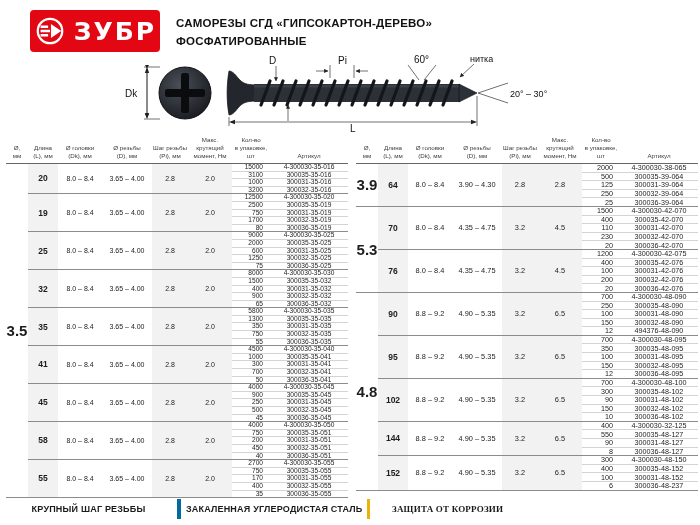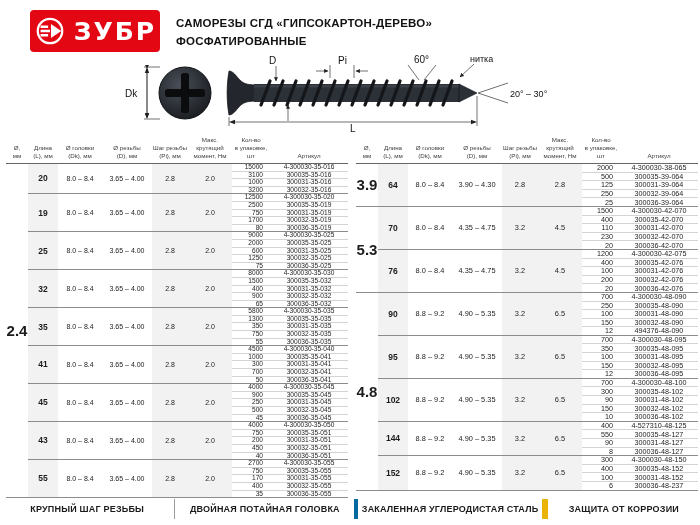--- a/index.html
+++ b/index.html
@@ -41,21 +41,21 @@
   td.qty,td.art{border-bottom:1px solid #d4d4d4;}
   td.qty.last,td.art.last{border-bottom:none;}
   tr.group-start td{border-top:1px solid #8c8c8c;}
   
   .footer{position:absolute;left:0;top:499px;width:700px;display:flex;align-items:center;}
   .footer-item{display:flex;align-items:center;justify-content:center;height:20px;
                font-weight:bold;font-size:9px;color:#1a1a1a;letter-spacing:.2px;text-align:center;}
   .footer-item.fi1{width:25.3%;}
   .footer-item.fi2{width:26%;border-left:1px solid #9a9a9a;}
   .footer-item.fi3{width:26.6%;border-left:4px solid #0369a1;}
-  .footer-item.fi4{width:22.1%;border-left:6px solid #eab308;}
+  .footer-item.fi4{width:22.1%;border-left:3px solid #eab308;font-family:Liberation Serif, serif;}
 </style>
 </head>
 <body>
 
 <div class="logo">
   <svg width="32" height="32" viewBox="0 0 34 34">
     <circle cx="17" cy="17" r="13" fill="none" stroke="#fff" stroke-width="2.4"></circle>
     <path d="M7 12.5 h8 M7 17 h10 M7 21.5 h8" stroke="#fff" stroke-width="2.6" fill="none"></path>
     <path d="M18 9.5 L29 17 L18 24.5 Z" fill="#fff"></path>
   </svg>
@@ -184,21 +184,21 @@
           <div>Кол-во</div>
           <div>в упаковке, шт</div>
         </th>
         <th>
           <div>Артикул</div>
         </th>
       </tr>
     </thead>
     <tbody>
       <tr>
-        <td class="dia" rowspan="44">2.4</td>
+        <td class="dia" rowspan="44">3.5</td>
         <td class="len" rowspan="4">20</td>
         <td class="rng" rowspan="4">8.0 – 8.4</td>
         <td class="rng" rowspan="4">3.65 – 4.00</td>
         <td class="val" rowspan="4">2.8</td>
         <td class="val" rowspan="4">2.0</td>
         <td class="qty">15000</td>
         <td class="art">4-300030-35-016</td>
       </tr>
       <tr>
         <td class="qty">3100</td>
@@ -356,21 +356,21 @@
       </tr>
       <tr>
         <td class="qty">500</td>
         <td class="art">300032-35-045</td>
       </tr>
       <tr>
         <td class="qty last">45</td>
         <td class="art last">300036-35-045</td>
       </tr>
       <tr class="group-start">
-        <td class="len" rowspan="5">43</td>
+        <td class="len" rowspan="5">58</td>
         <td class="rng" rowspan="5">8.0 – 8.4</td>
         <td class="rng" rowspan="5">3.65 – 4.00</td>
         <td class="val" rowspan="5">2.8</td>
         <td class="val" rowspan="5">2.0</td>
         <td class="qty">4000</td>
         <td class="art">4-300030-35-050</td>
       </tr>
       <tr>
         <td class="qty">750</td>
         <td class="art">300035-35-051</td>
@@ -614,21 +614,21 @@
         <td class="qty last">10</td>
         <td class="art last">300036-48-102</td>
       </tr>
       <tr class="group-start">
         <td class="len" rowspan="4">144</td>
         <td class="rng" rowspan="4">8.8 – 9.2</td>
         <td class="rng" rowspan="4">4.90 – 5.35</td>
         <td class="val" rowspan="4">3.2</td>
         <td class="val" rowspan="4">6.5</td>
         <td class="qty">400</td>
-        <td class="art">4-527310-48-125</td>
+        <td class="art">4-300030-32-125</td>
       </tr>
       <tr>
         <td class="qty">550</td>
         <td class="art">300035-48-127</td>
       </tr>
       <tr>
         <td class="qty">90</td>
         <td class="art">300031-48-127</td>
       </tr>
       <tr>
@@ -654,16 +654,15 @@
       </tr>
       <tr>
         <td class="qty last">6</td>
         <td class="art last">300036-48-237</td>
       </tr>
     </tbody>
 </table>
 
 <div class="footer">
   <div class="footer-item fi1">КРУПНЫЙ ШАГ РЕЗЬБЫ</div>
-  <div class="footer-item fi2">ДВОЙНАЯ ПОТАЙНАЯ ГОЛОВКА</div>
   <div class="footer-item fi3">ЗАКАЛЕННАЯ УГЛЕРОДИСТАЯ СТАЛЬ</div>
   <div class="footer-item fi4">ЗАЩИТА ОТ КОРРОЗИИ</div>
 </div>
 
 </body></html>

